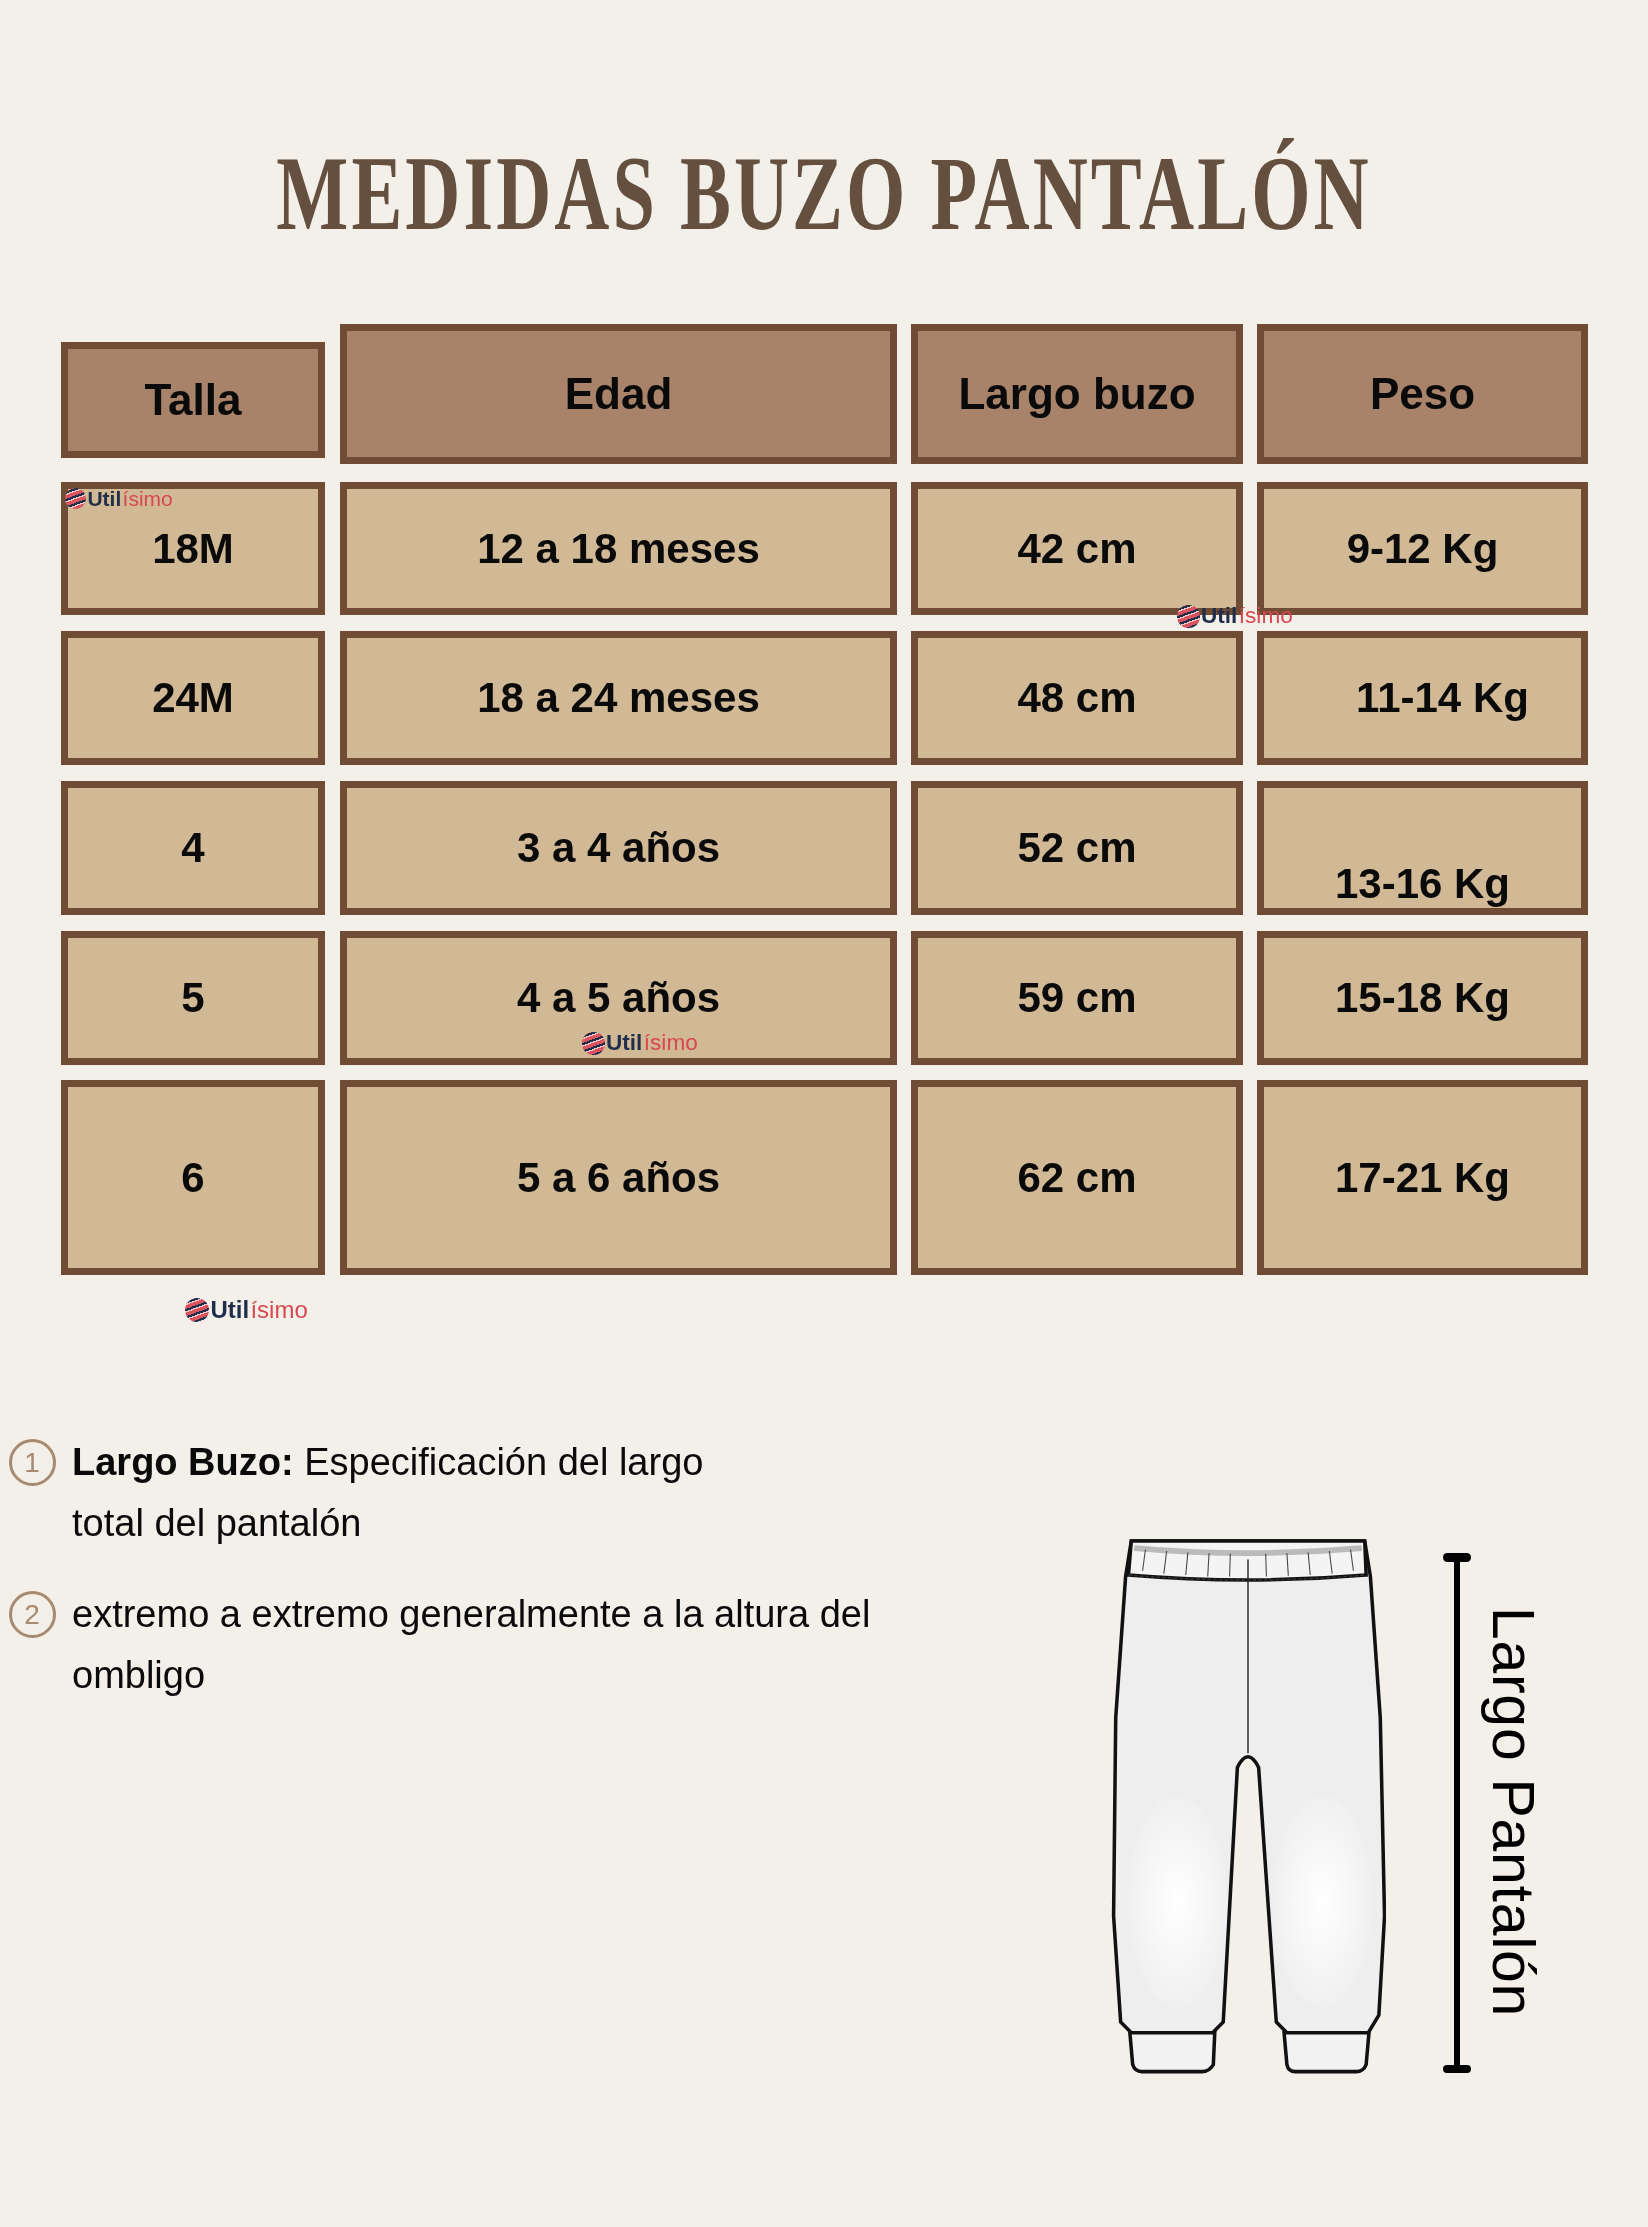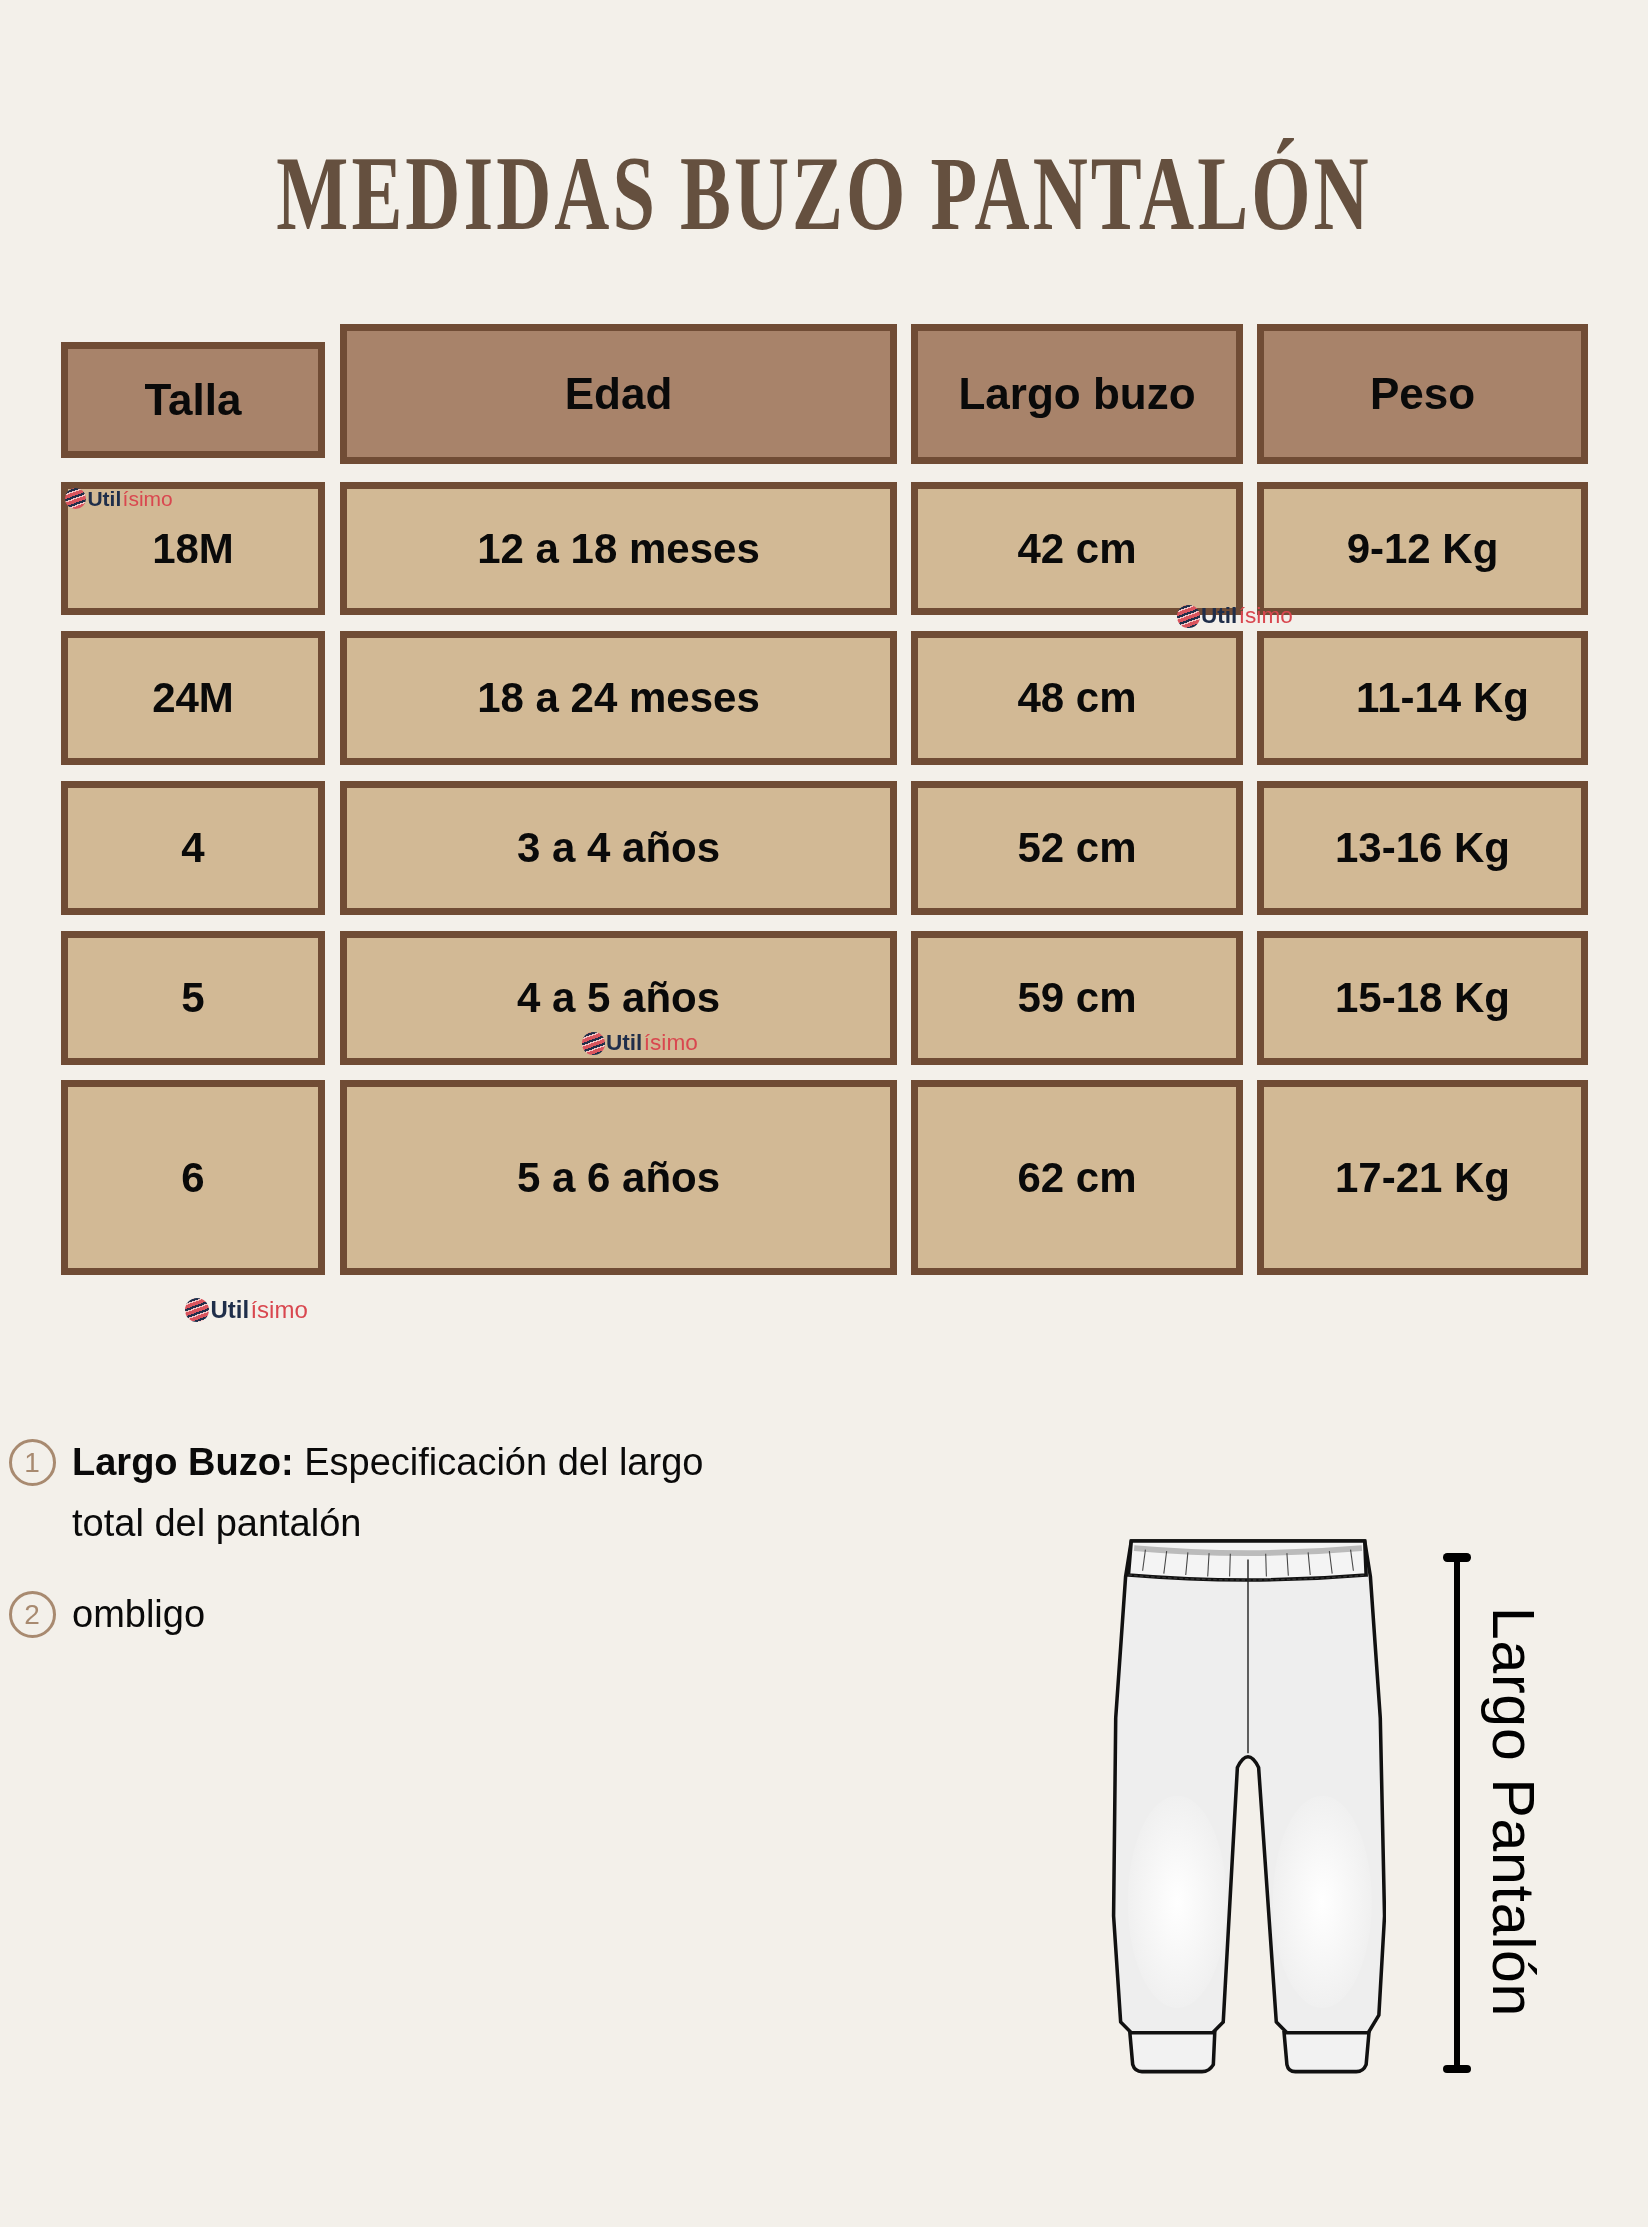--- a/index.html
+++ b/index.html
@@ -134,21 +134,21 @@
 
   <div class="cell body" style="left:61px;top:781px;width:264px;height:134px;">
       <span>4</span>
     </div>
   <div class="cell body" style="left:340px;top:781px;width:557px;height:134px;text-align:right;">
       <span>3 a 4 años</span>
     </div>
   <div class="cell body" style="left:911px;top:781px;width:332px;height:134px;">
       <span>52 cm</span>
     </div>
-  <div class="cell body" style="left:1257px;top:781px;width:331px;height:134px;">
+  <div class="cell body" style="left:1257px;top:781px;width:331px;height:134px;align-items:flex-end;">
       <span>13-16 Kg</span>
     </div>
 
   <div class="cell body" style="left:61px;top:931px;width:264px;height:134px;">
       <span>5</span>
     </div>
   <div class="cell body" style="left:340px;top:931px;width:557px;height:134px;">
       <span>4 a 5 años</span>
     </div>
   <div class="cell body" style="left:911px;top:931px;width:332px;height:134px;">
@@ -198,20 +198,21 @@
   </div>
 <div class="note" style="top:1432px;">
   <div><b>Largo Buzo:</b><span> Especificación del largo</span></div>
   <div>total del pantalón</div>
 </div>
 
 <div class="num-circle" style="left:8.5px;top:1591px;">
     <span>2</span>
   </div>
 <div class="note" style="top:1584px;">
+  <div>extremo a extremo generalmente a la altura del</div>
   <div>ombligo</div>
 </div>
 
 <svg class="pants" viewBox="0 0 390 810" xmlns="http://www.w3.org/2000/svg">
   <defs>
     <radialGradient id="knee" cx="50%" cy="50%" r="50%">
       <stop offset="0%" stop-color="#ffffff"></stop>
       <stop offset="100%" stop-color="#f0f0f0"></stop>
     </radialGradient>
   </defs>

